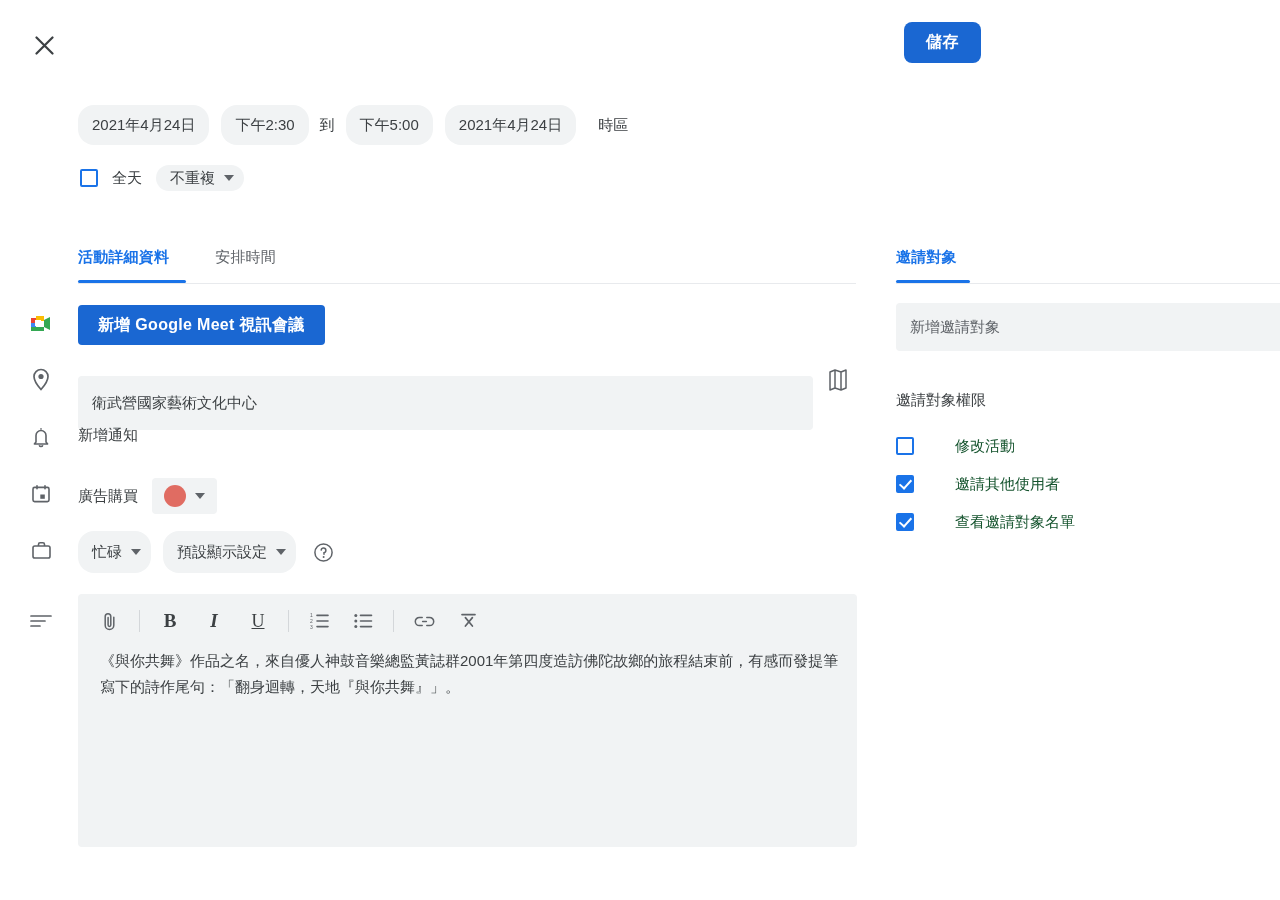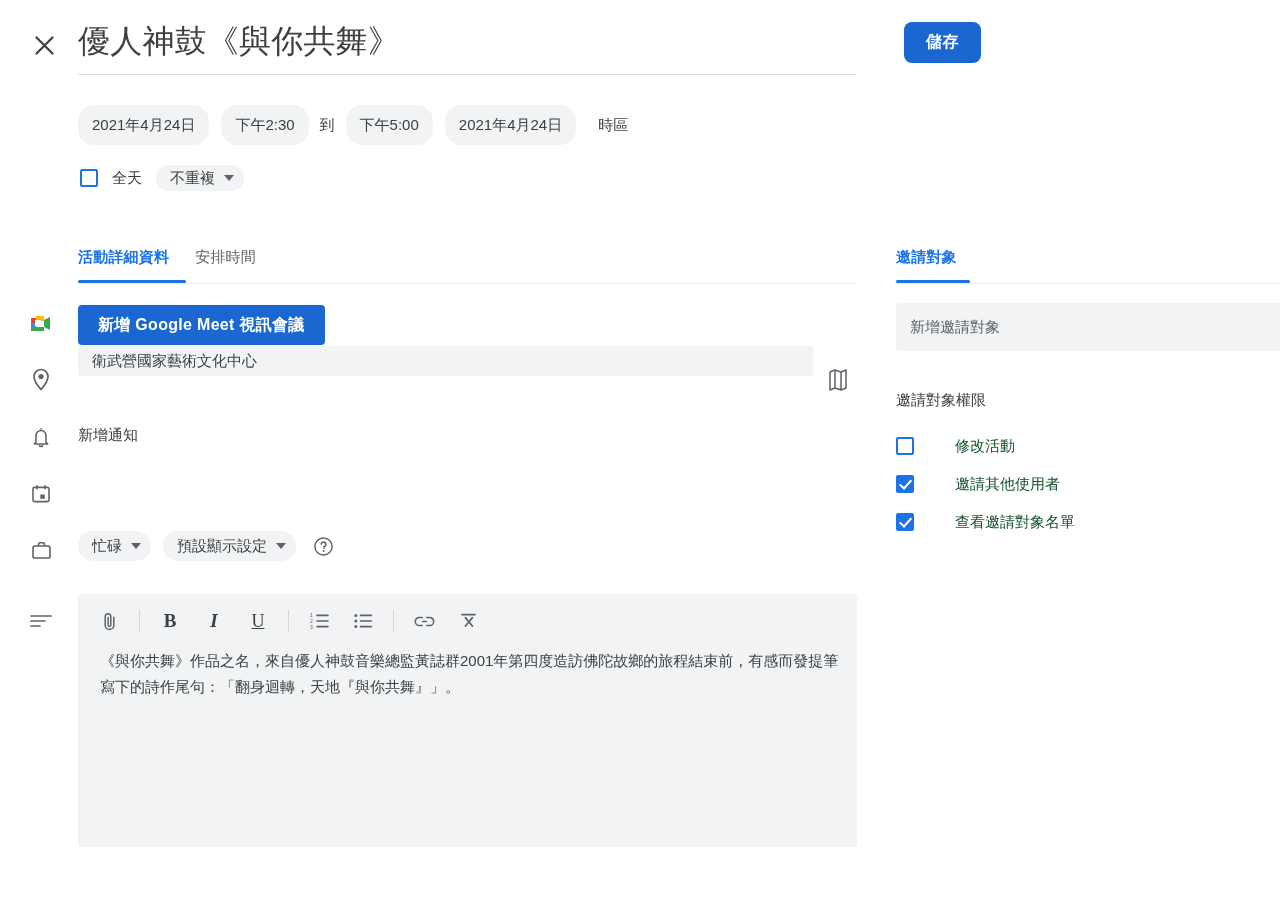--- a/index.html
+++ b/index.html
@@ -81,21 +81,21 @@
   .chip.small { height: 26px; padding: 0 10px 0 14px; }
   .caret {
     display: inline-block; margin-left: 9px;
     border-left: 5px solid transparent; border-right: 5px solid transparent;
     border-top: 6px solid #5f6368;
   }
 
   
   .tabs {
     position: absolute; left: 78px; top: 248px;
-    display: flex; align-items: flex-end;
+    display: flex; align-items: flex-end; gap: 20px;
   }
   .tab {
     font-size: 15px; color: #5f6368; padding: 0 0 12px 0;
     margin-right: 26px; cursor: pointer; letter-spacing: .2px;
   }
   .tab.active { color: #1a73e8; font-weight: 600; }
   .tab-rule {
     position: absolute; left: 78px; top: 283px;
     width: 778px; height: 1px; background: #e8eaed;
   }
@@ -114,22 +114,22 @@
   .meet-btn {
     position: absolute; left: 78px; top: 305px;
     height: 40px; padding: 0 20px;
     background: #1a67d2; color: #fff; border: none; border-radius: 4px;
     font-size: 16px; font-weight: 600; letter-spacing: .3px;
     display: flex; align-items: center; cursor: pointer;
   }
 
   
   .loc-field {
-    position: absolute; left: 78px; top: 346px;
-    width: 735px; height: 30px;
+    position: absolute; left: 78px; top: 376px;
+    width: 735px; height: 54px;
     background: #f1f3f4; border-radius: 4px;
     display: flex; align-items: center; padding: 0 14px;
     font-size: 15px; color: #3c4043; cursor: text;
   }
   .map-icon {
     position: absolute; left: 827px; top: 368px;
     width: 22px; height: 24px; cursor: pointer;
   }
 
   
@@ -148,21 +148,21 @@
     background: #f1f3f4; border-radius: 4px; height: 36px;
     display: flex; align-items: center; padding: 0 12px; cursor: pointer;
   }
   .color-dot { width: 22px; height: 22px; border-radius: 50%; }
 
   
   .busy-row {
     position: absolute; left: 78px; top: 531px;
     display: flex; align-items: center;
   }
-  .busy-row .chip { height: 30px; }
+  .busy-row .chip { height: 42px; }
   .help-icon {
     margin-left: 16px; width: 22px; height: 22px; cursor: pointer;
     display: flex; align-items: center; justify-content: center;
   }
 
   
   .desc-box {
     position: absolute; left: 78px; top: 594px;
     width: 779px; height: 253px;
     background: #f1f3f4; border-radius: 4px;
@@ -216,24 +216,20 @@
 <body>
 
 <div class="page">
 
   <div class="close-btn">
     <svg width="19" height="19" viewBox="0 0 19 19" aria-hidden="true">
       <path d="M1.5 1.5 L17.5 17.5 M17.5 1.5 L1.5 17.5" stroke="#3c4043" stroke-width="2.2" stroke-linecap="round"></path>
     </svg>
   </div>
 
-  <div class="title-wrap">
-    <div class="title-text">優人神鼓《與你共舞》</div>
-    <div class="title-underline"></div>
-  </div>
 
   <button class="save-btn">儲存</button>
 
   <div class="dt-row">
     <div class="chip">2021年4月24日</div>
     <div class="dt-gap"></div>
     <div class="chip">下午2:30</div>
     <div class="dt-to">到</div>
     <div class="chip">下午5:00</div>
     <div class="dt-gap"></div>
@@ -290,20 +286,27 @@
     </svg>
   </div>
   <div class="notif-link">新增通知</div>
 
   <div class="rail-icon" style="top:481px">
     <svg width="20" height="20" viewBox="0 0 20 20" aria-hidden="true">
       <rect x="2" y="3.4" width="16" height="14.2" rx="1.6" fill="none" stroke="#5f6368" stroke-width="1.6"></rect>
       <path d="M6 1.8v3M14 1.8v3" stroke="#5f6368" stroke-width="1.6" stroke-linecap="round"></path>
       <rect x="9.3" y="10.5" width="4.5" height="4.3" fill="#5f6368"></rect>
     </svg>
+  </div>
+  <div class="cal-row">
+    <span class="cal-name">廣告購買</span>
+    <div class="color-chip">
+      <span class="color-dot" id="color-dot" style="background: rgb(224, 108, 98);"></span>
+      <span class="caret"></span>
+    </div>
   </div>
 
   <div class="rail-icon" style="top:537px">
     <svg width="21" height="19" viewBox="0 0 21 19" aria-hidden="true">
       <rect x="2" y="5" width="17" height="12" rx="1.8" fill="none" stroke="#5f6368" stroke-width="1.6"></rect>
       <path d="M7.5 5V3.4A1.6 1.6 0 0 1 9.1 1.8h2.8A1.6 1.6 0 0 1 13.5 3.4V5" fill="none" stroke="#5f6368" stroke-width="1.6"></path>
     </svg>
   </div>
   <div class="busy-row">
     <div class="chip small">

